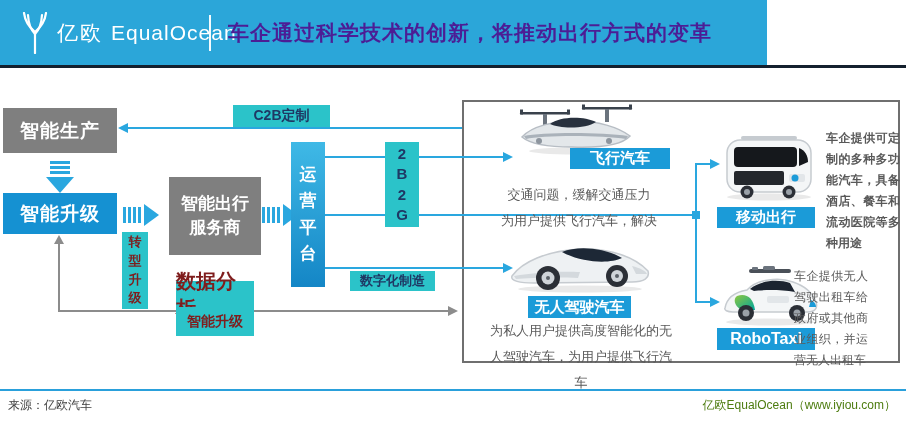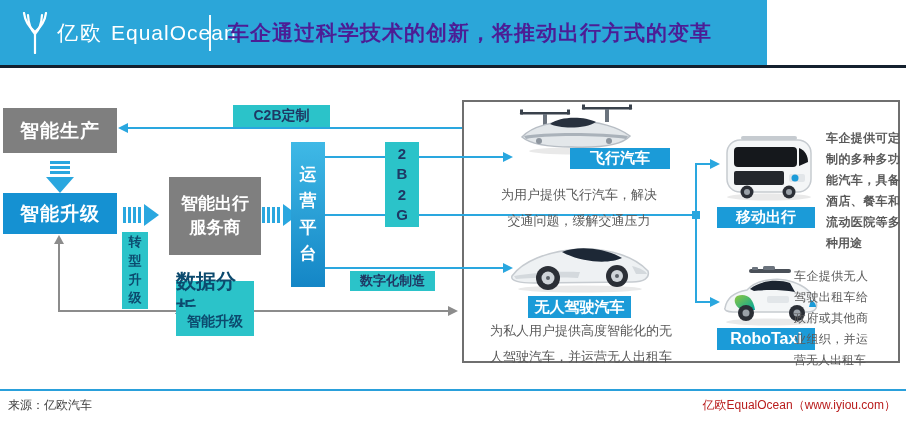--- a/index.html
+++ b/index.html
@@ -13,21 +13,21 @@
   .logo-en{color:#fff;font-size:21px;font-weight:300;margin-left:8px;letter-spacing:1px;}
   .header-divider{position:absolute;left:209px;top:15px;width:2px;height:36px;background:rgba(255,255,255,.95);}
   .header-title{position:absolute;left:228px;top:0;height:65px;display:flex;align-items:center;
                 color:#4c1d95;font-size:21px;font-weight:bold;letter-spacing:1px;}
   
   .gbox{position:absolute;display:flex;align-items:center;justify-content:center;z-index:3;}
   .gray-box{background:#7F7F7F;color:#fff;font-weight:bold;}
   .blue-box{background:#1591D2;color:#fff;font-weight:bold;}
   .teal-box{background:#2BC3C9;font-weight:bold;}
   .teal-navy{color:#1F3864;}
-  .teal-white{color:#0c4a6e;}
+  .teal-white{color:#7f1d1d;}
   .vstack{word-break:break-all;text-align:center;}
   
   .hline{position:absolute;height:2px;z-index:2;}
   .vline{position:absolute;width:2px;z-index:2;}
   .blue-l{background:#2AA7DF;}
   .gray-l{background:#8C8C8C;}
   .tri{position:absolute;width:0;height:0;z-index:2;}
   .tri-r-blue{border-top:5px solid transparent;border-bottom:5px solid transparent;border-left:10px solid #2AA7DF;}
   .tri-l-blue{border-top:5px solid transparent;border-bottom:5px solid transparent;border-right:10px solid #2AA7DF;}
   .tri-r-gray{border-top:5px solid transparent;border-bottom:5px solid transparent;border-left:10px solid #8C8C8C;}
@@ -44,21 +44,21 @@
   .big-box{position:absolute;left:462px;top:100px;width:434px;height:259px;border:2px solid #6F6F6F;background:#fff;z-index:1;}
   .vehicle{position:absolute;z-index:3;}
   .vehicle-label{position:absolute;display:flex;align-items:center;justify-content:center;
                  background:#1B9BD8;color:#fff;font-weight:bold;z-index:3;}
   .caption{position:absolute;color:#595959;z-index:3;}
   .caption-center{text-align:center;font-size:13px;line-height:26px;}
   .caption-col{font-size:12px;line-height:21px;word-break:break-all;text-align:justify;}
   
   .footer-line{position:absolute;left:0;top:389px;width:906px;height:2px;background:#2AA0DB;}
   .footer-src{position:absolute;left:8px;top:397px;font-size:12px;color:#404040;}
-  .footer-credit{position:absolute;right:10px;top:397px;font-size:12px;color:#b91c1c;}
+  .footer-credit{position:absolute;right:10px;top:397px;font-size:12px;color:#4d7c0f;}
 </style>
 </head>
 <body>
 
 <div id="canvas">
 
   <div class="header">
     <div class="logo-wrap">
       <svg width="30" height="42" viewBox="0 0 30 42">
         <g stroke="#ffffff" fill="none" stroke-width="2.2" stroke-linecap="round">
@@ -162,41 +162,41 @@
     <rect x="31" y="13" width="4" height="11" fill="#6b737d"></rect>
     <rect x="93" y="8" width="4" height="13" fill="#6b737d"></rect>
     <path d="M10,36 C20,25 42,20 63,20 C86,20 106,26 118,35 C110,44 88,47 60,46 C35,46 17,42 10,36 Z" fill="#e3e7ea" stroke="#b7bdc4" stroke-width="1.5"></path>
     <path d="M38,23 C48,15 72,15 84,21 C74,28 48,28 38,23 Z" fill="#28313e"></path>
     <path d="M12,35 C30,31 90,31 116,35 L114,38 C90,34 30,34 14,38 Z" fill="#aab2ba"></path>
     <circle cx="27" cy="40" r="3" fill="#8d959e"></circle>
     <circle cx="97" cy="40" r="3" fill="#8d959e"></circle>
   </svg>
   <div class="vehicle-label" style="left:523px;top:148px;width:100px;height:21px;font-size:15px;margin-left:47px;">飞行汽车</div>
   <div class="caption caption-center" style="left:494px;top:182px;width:170px;">
+    <div>交通问题，缓解交通压力</div>
     <div>为用户提供飞行汽车，解决</div>
-    <div>交通问题，缓解交通压力</div>
   </div>
 
   <svg class="vehicle" style="left:504px;top:236px;" width="152" height="58" viewBox="0 0 152 58">
     <ellipse cx="76" cy="53" rx="62" ry="3.5" fill="#e9e9e9"></ellipse>
     <path d="M8,40 C18,26 42,15 76,13 C108,12 132,22 144,35 C146,42 140,46 128,46 L30,47 C16,47 6,45 8,40 Z" fill="#eef1f3" stroke="#c6cbd0" stroke-width="1.5"></path>
     <path d="M58,16 C74,9 102,12 118,22 C106,28 78,27 58,16 Z" fill="#1d2836"></path>
     <path d="M10,40 C30,36 60,35 76,36 L74,42 C50,41 24,42 12,43 Z" fill="#d4d9dd"></path>
     <circle cx="44" cy="42" r="12" fill="#2b2f36"></circle>
     <circle cx="44" cy="42" r="6.5" fill="#cfd4d9"></circle>
     <circle cx="44" cy="42" r="2" fill="#5a6068"></circle>
     <circle cx="113" cy="40" r="11" fill="#2b2f36"></circle>
     <circle cx="113" cy="40" r="6" fill="#cfd4d9"></circle>
     <circle cx="113" cy="40" r="2" fill="#5a6068"></circle>
     <path d="M128,30 C136,32 142,35 143,38 L132,38 Z" fill="#d4d9dd"></path>
   </svg>
   <div class="vehicle-label" style="left:528px;top:296px;width:103px;height:22px;font-size:15px;">无人驾驶汽车</div>
   <div class="caption caption-center" style="left:486px;top:318px;width:190px;">
     <div>为私人用户提供高度智能化的无</div>
-    <div>人驾驶汽车，并运营无人出租车</div>
+    <div>人驾驶汽车，为用户提供飞行汽车</div>
   </div>
 
   <svg class="vehicle" style="left:721px;top:132px;" width="96" height="70" viewBox="0 0 96 70">
     <ellipse cx="48" cy="65" rx="42" ry="3.5" fill="#e9e9e9"></ellipse>
     <rect x="6" y="8" width="84" height="52" rx="13" fill="#f4f6f7" stroke="#c6cbd0" stroke-width="1.5"></rect>
     <rect x="13" y="15" width="63" height="20" rx="4" fill="#15181c"></rect>
     <path d="M78,16 C84,18 87,24 87,30 L78,34 Z" fill="#15181c"></path>
     <rect x="13" y="39" width="50" height="14" rx="2" fill="#23272c"></rect>
     <rect x="68" y="42" width="16" height="8" rx="2" fill="#e2e6e9"></rect>
     <circle cx="74" cy="46" r="3.5" fill="#1B9BD8"></circle>

